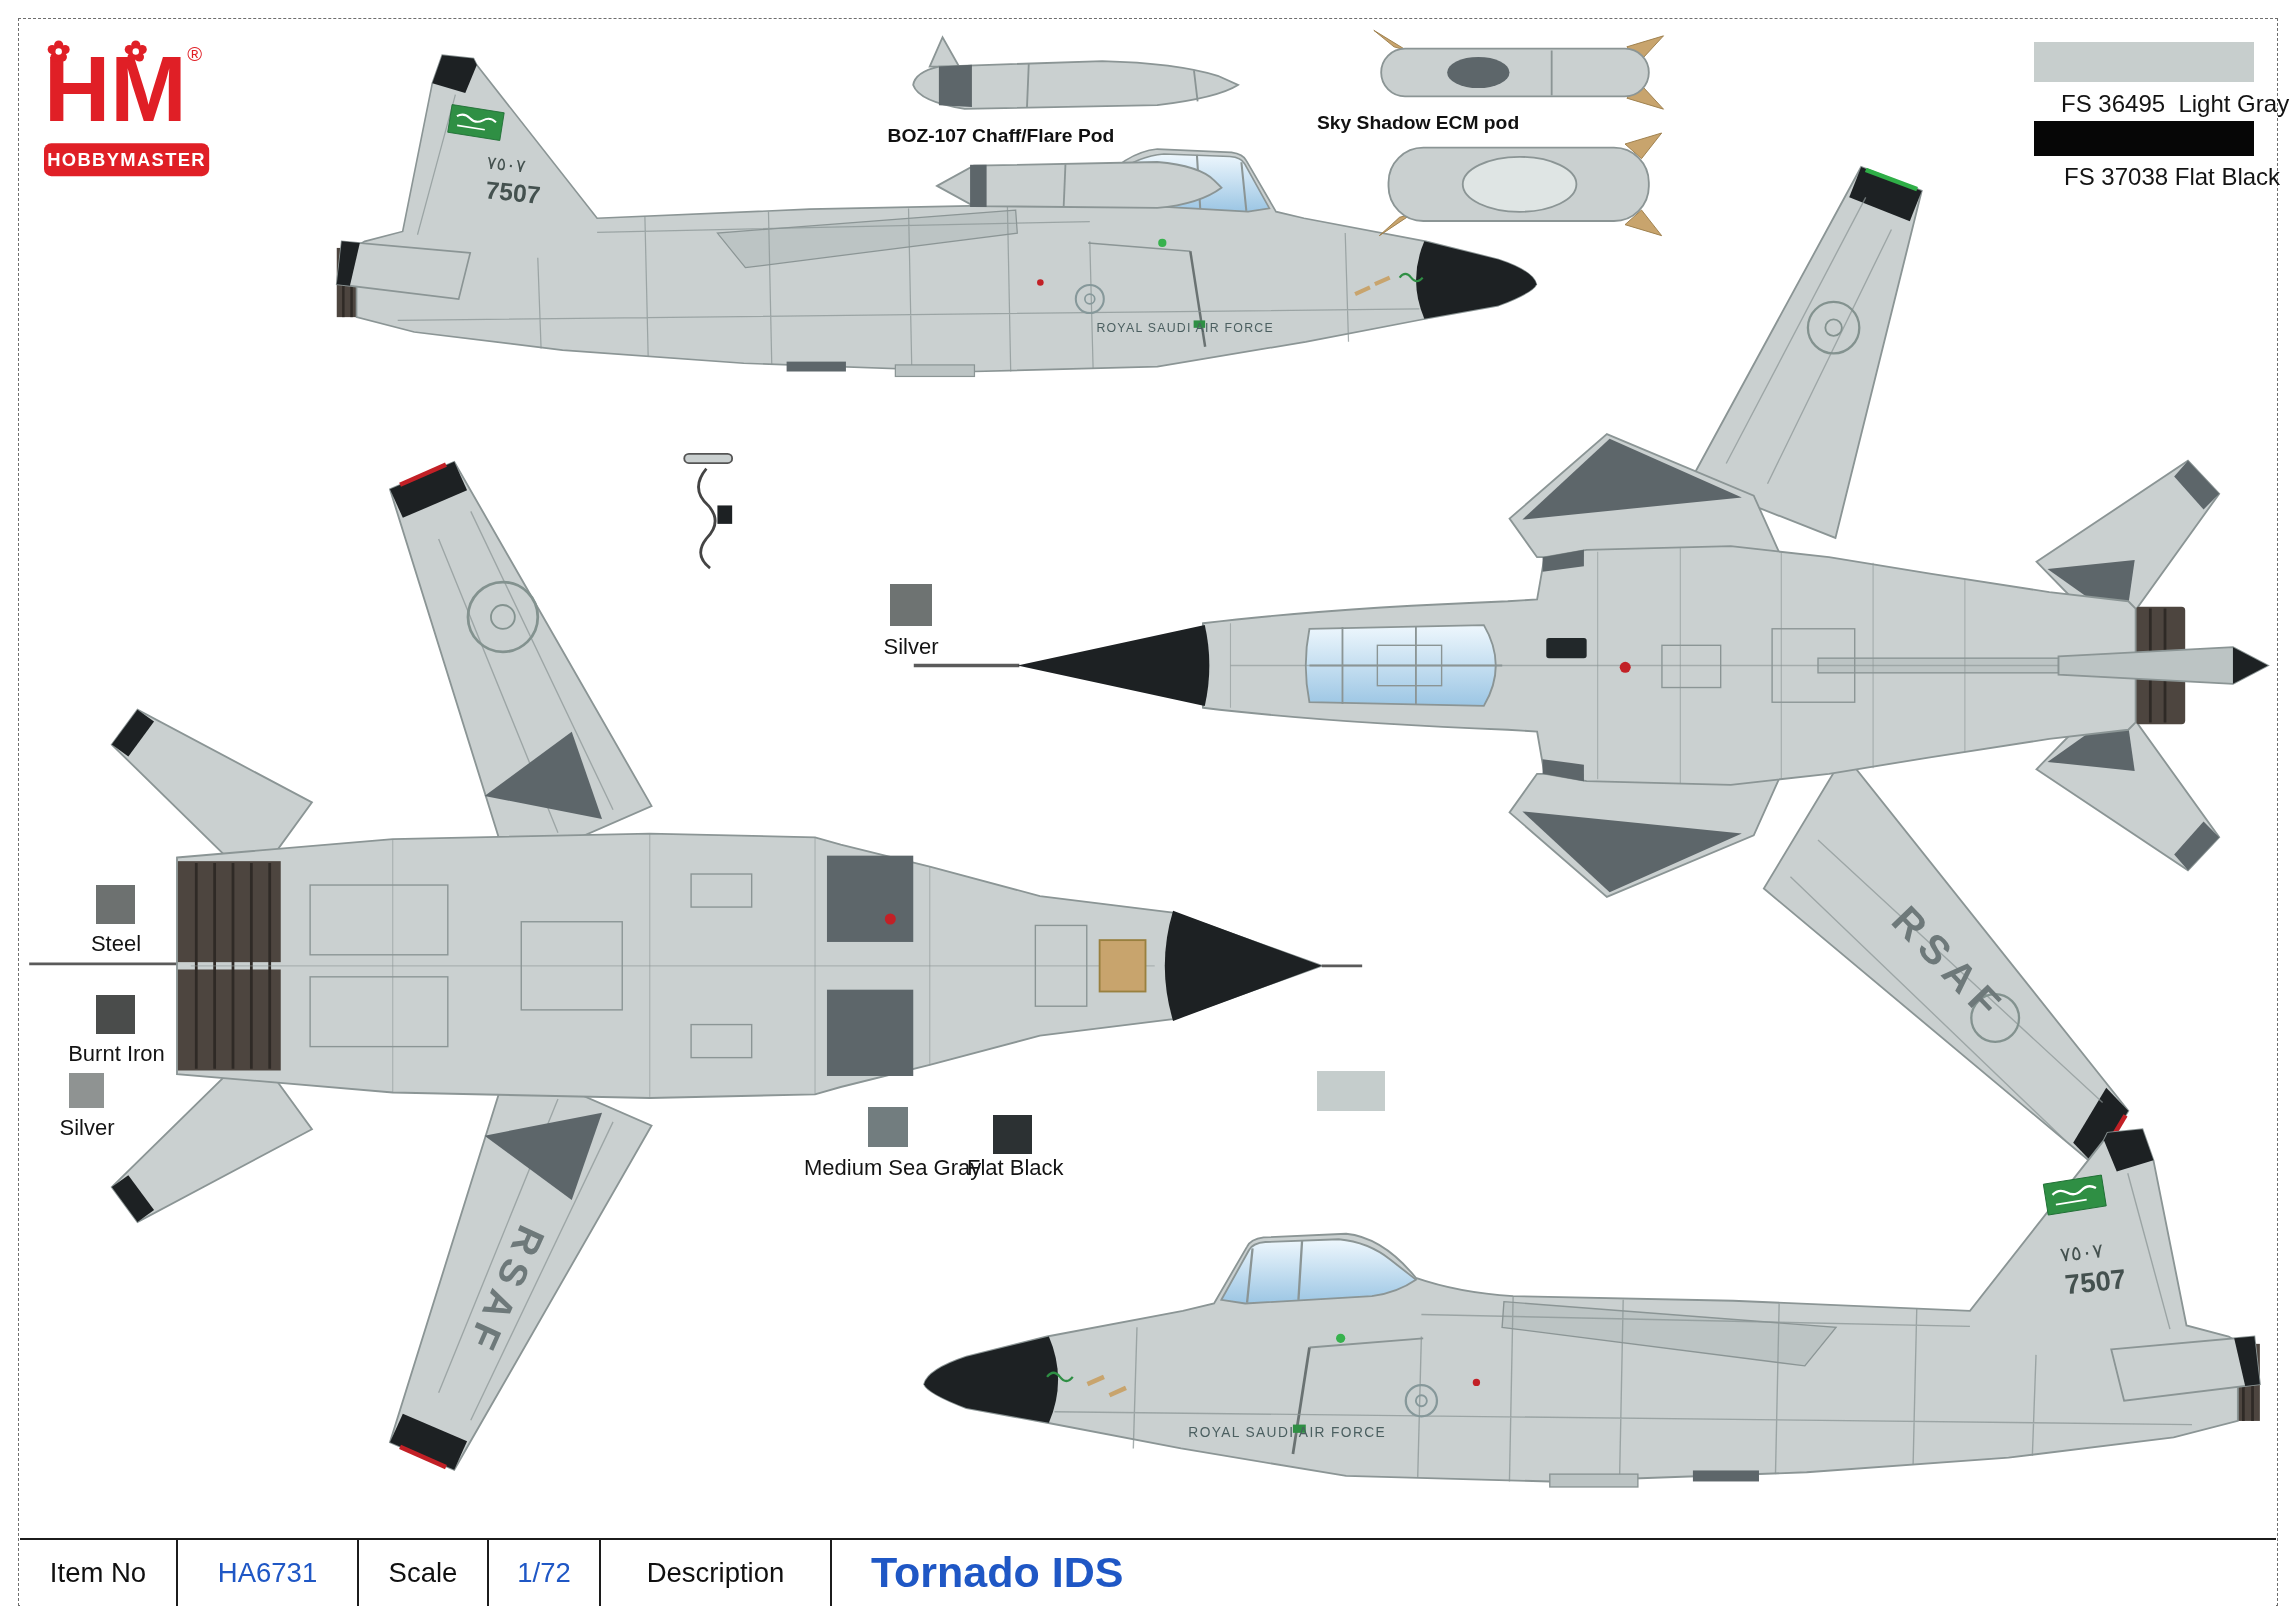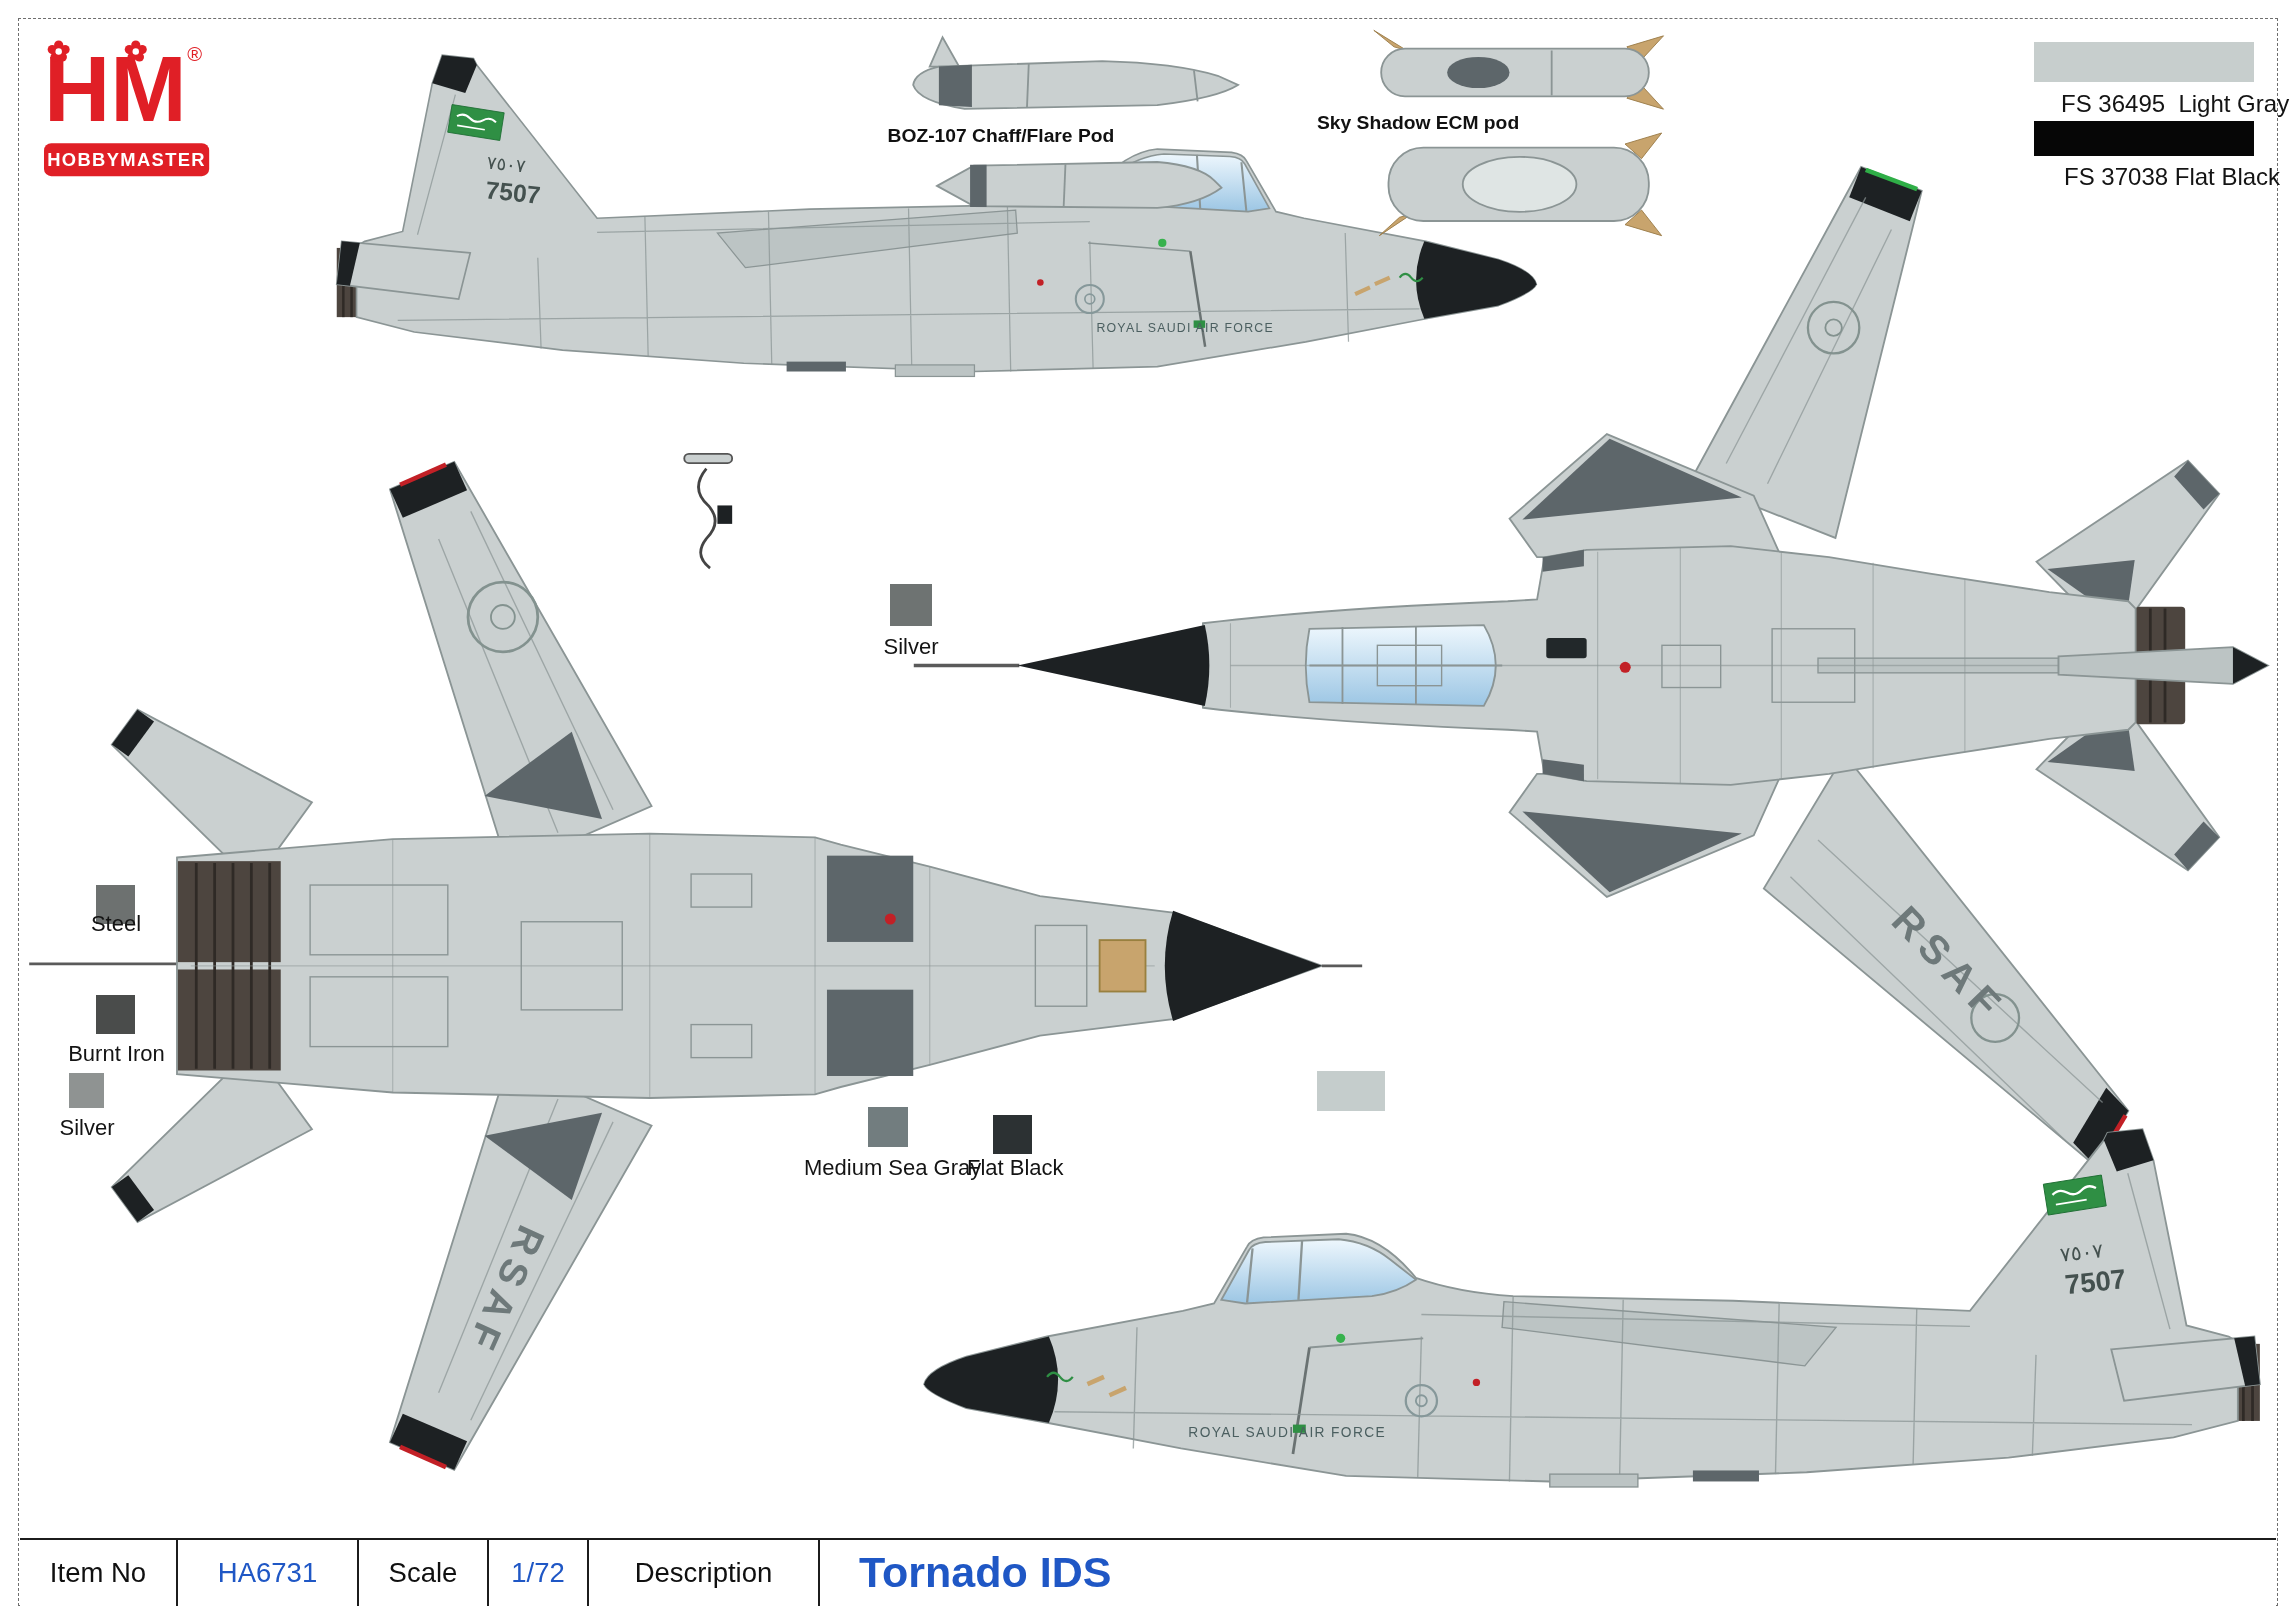--- a/index.html
+++ b/index.html
@@ -264,35 +264,35 @@
   <rect x="0" y="120" width="180" height="36" rx="8" fill="var(--red)"></rect>
   <text x="90" y="145" font-size="20" font-weight="bold" letter-spacing="1.5" fill="#fff" text-anchor="middle">HOBBYMASTER</text>
 </svg>
 
 <div class="chip" style="left: 2034px; top: 42px; width: 220px; height: 40px; background-color: rgb(199, 206, 205);"></div>
 <div class="fs-lbl" style="left:2061px;top:90px">FS 36495  Light Gray</div>
 <div class="chip" style="left: 2034px; top: 121px; width: 220px; height: 35px; background-color: rgb(6, 6, 6);"></div>
 <div class="fs-lbl" style="left:2064px;top:163px">FS 37038 Flat Black</div>
 
 <div class="chip" style="left: 96px; top: 885px; width: 39px; height: 39px; background-color: rgb(109, 113, 112);"></div>
-<div class="lbl center" style="left:68px;top:911px;width:96px">Steel</div>
+<div class="lbl center" style="left:68px;top:931px;width:96px">Steel</div>
 <div class="chip" style="left: 96px; top: 995px; width: 39px; height: 39px; background-color: rgb(74, 76, 75);"></div>
 <div class="lbl center" style="left:50px;top:1041px;width:133px">Burnt Iron</div>
 <div class="chip" style="left: 69px; top: 1073px; width: 35px; height: 35px; background-color: rgb(143, 147, 146);"></div>
 <div class="lbl center" style="left:39px;top:1115px;width:96px">Silver</div>
 
 <div class="chip" style="left: 868px; top: 1107px; width: 40px; height: 40px; background-color: rgb(114, 125, 127);"></div>
 <div class="lbl" style="left:804px;top:1155px">Medium Sea Gray</div>
 <div class="chip" style="left: 993px; top: 1115px; width: 39px; height: 39px; background-color: rgb(44, 49, 51);"></div>
 <div class="lbl" style="left:967px;top:1155px">Flat Black</div>
 <div class="chip" style="left: 1317px; top: 1071px; width: 68px; height: 40px; background-color: rgb(197, 205, 204);"></div>
 
 <div class="footer">
   <div class="cell lab" style="width:158px">Item No</div>
   <div class="cell val" style="width:181px">HA6731</div>
   <div class="cell lab" style="width:130px">Scale</div>
-  <div class="cell val" style="width:100px">1/72</div>
+  <div class="cell val" style="width:112px">1/72</div>
   <div class="cell lab" style="width:231px">Description</div>
   <div class="cell desc">
     <span class="model">Tornado IDS</span>
   </div>
 </div>
 
 
 </body></html>

